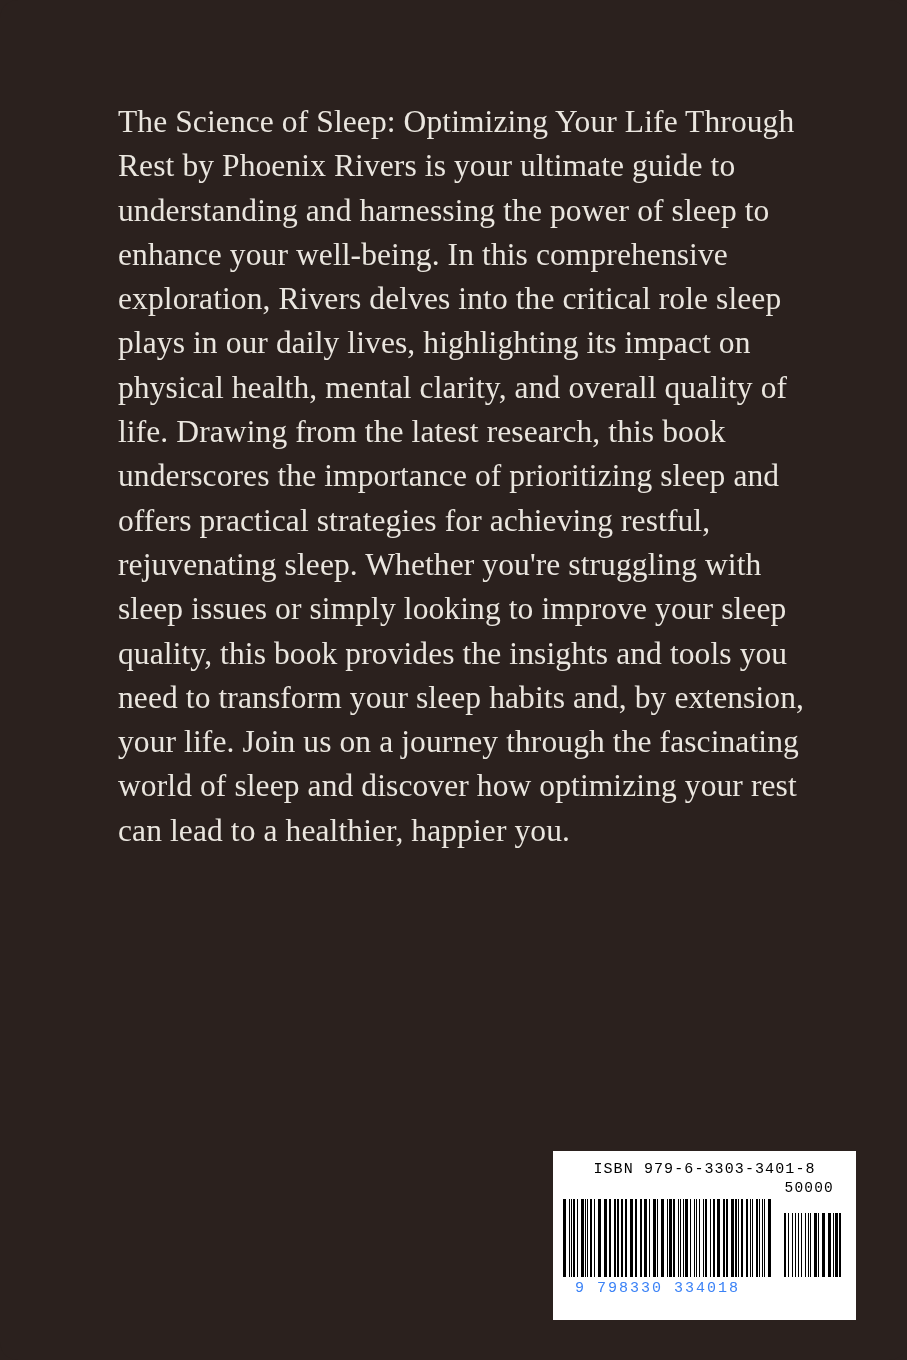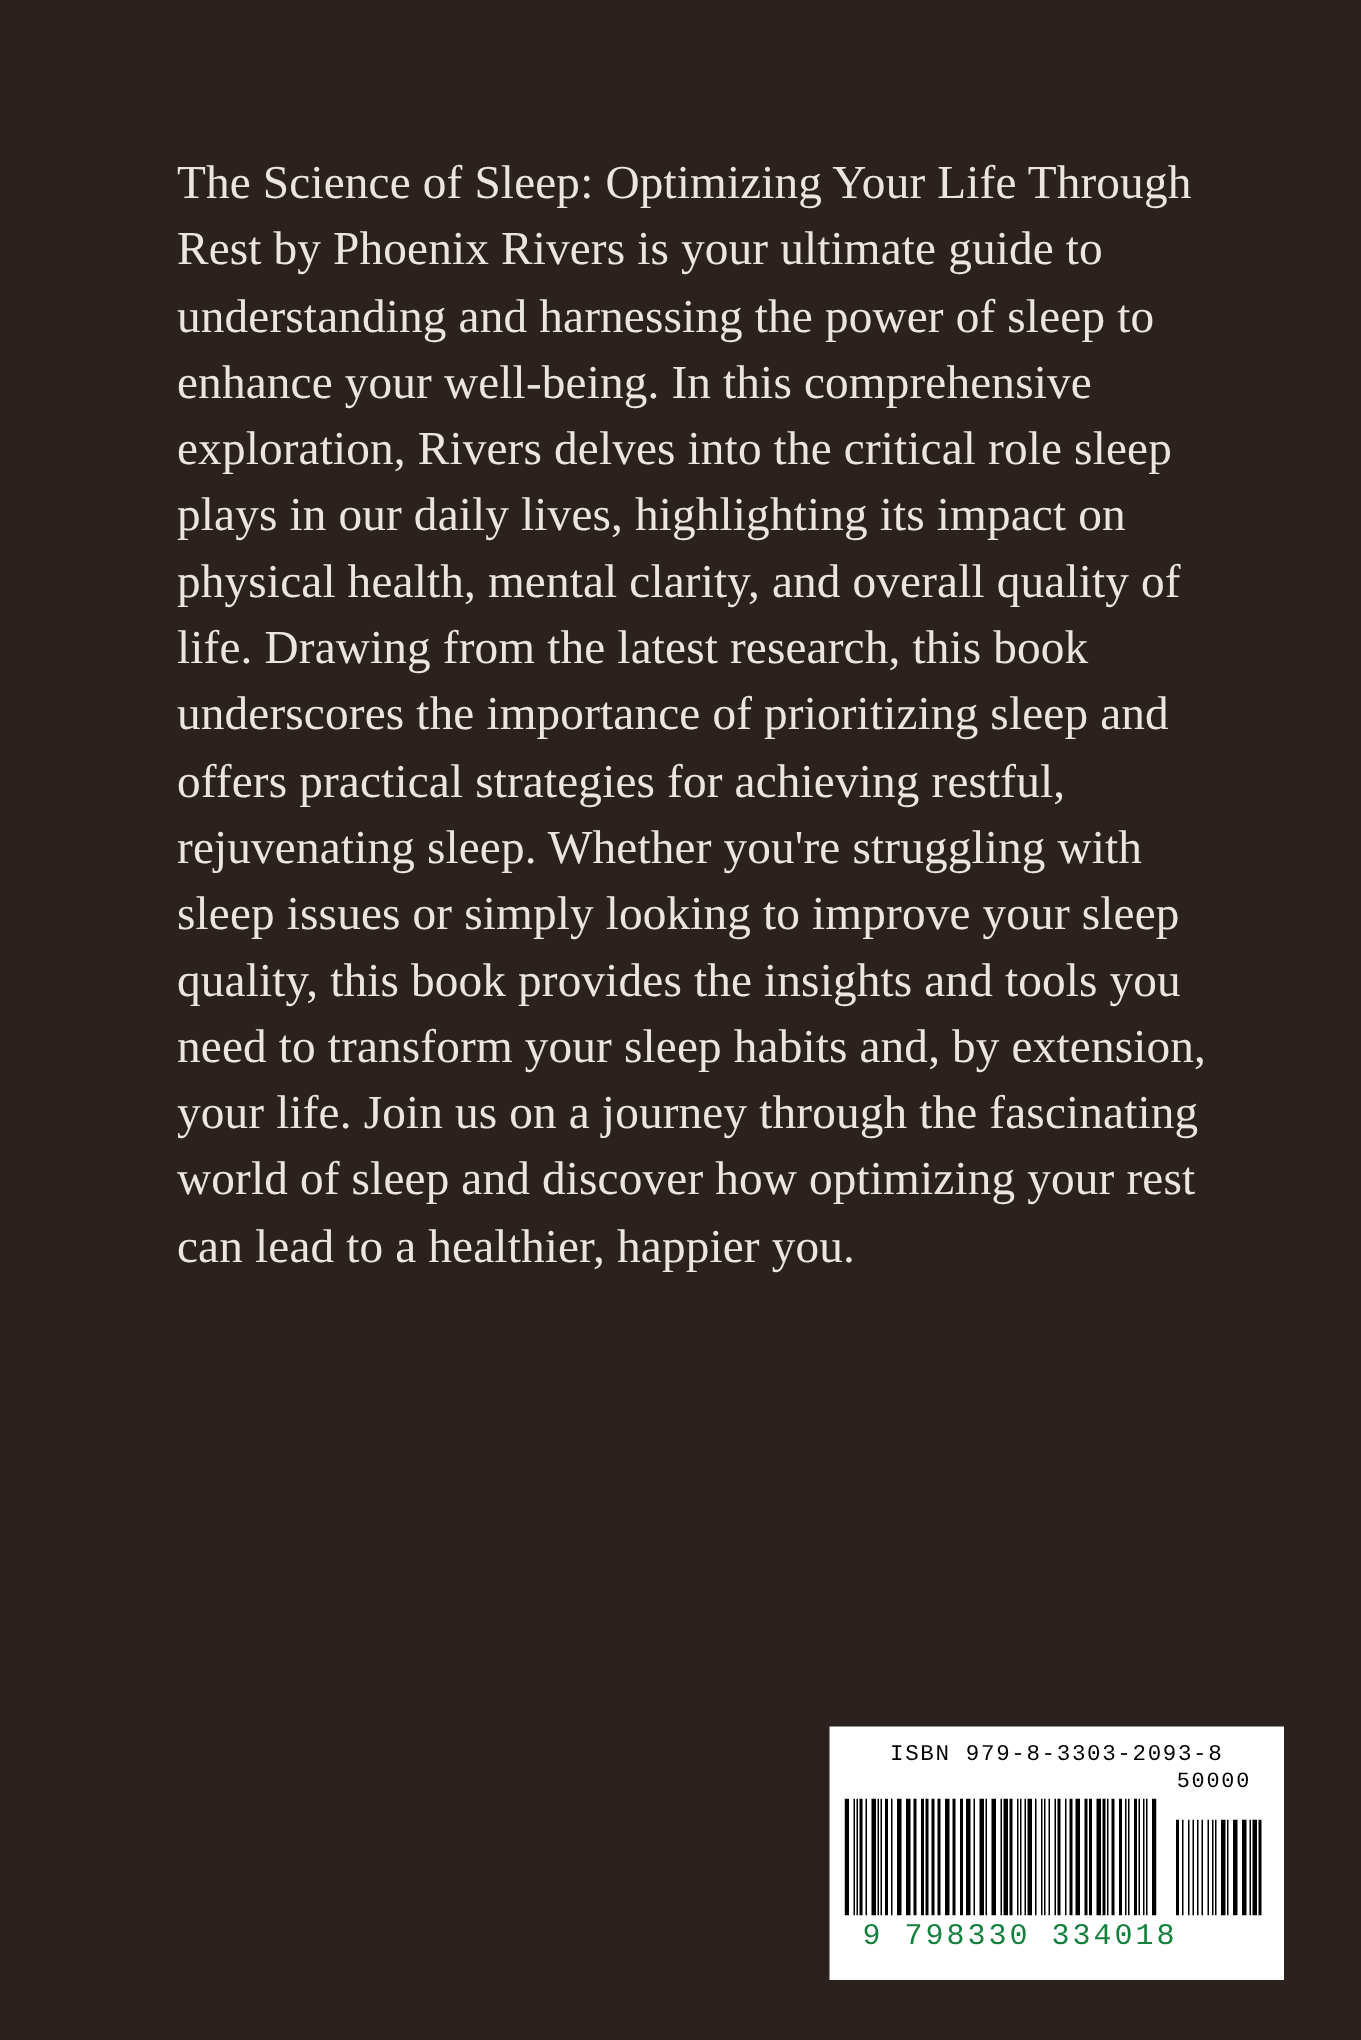--- a/index.html
+++ b/index.html
@@ -92,38 +92,38 @@
 
   .bar {
     position: absolute;
     top: 0;
     bottom: 0;
     background: #000;
   }
 
   .digits {
     font-family: "Liberation Mono", "DejaVu Sans Mono", monospace;
-    font-size: 20px;
+    font-size: 15px;
     letter-spacing: 2.0px;
-    color: #15803d;
+    color: #3b82f6;
     margin-top: 3px;
     align-self: flex-start;
     margin-left: 12px;
     white-space: nowrap;
   }
 </style>
 </head>
 <body>
 
 <div class="back-cover">
 
   <div class="blurb">The Science of Sleep: Optimizing Your Life Through Rest by Phoenix Rivers is your ultimate guide to understanding and harnessing the power of sleep to enhance your well-being. In this comprehensive exploration, Rivers delves into the critical role sleep plays in our daily lives, highlighting its impact on physical health, mental clarity, and overall quality of life. Drawing from the latest research, this book underscores the importance of prioritizing sleep and offers practical strategies for achieving restful, rejuvenating sleep. Whether you're struggling with sleep issues or simply looking to improve your sleep quality, this book provides the insights and tools you need to transform your sleep habits and, by extension, your life. Join us on a journey through the fascinating world of sleep and discover how optimizing your rest can lead to a healthier, happier you.</div>
 
   <div class="barcode-block">
-    <div class="isbn-text">ISBN 979-8-3303-2093-8</div>
+    <div class="isbn-text">ISBN 979-6-3303-3401-8</div>
     <div class="price-code">50000</div>
     <div class="bars-row">
       <div class="bars-main" id="bars-main">
           <div class="bar" style="left: 0px; width: 3px; background: rgb(0, 0, 0);"></div>
           <div class="bar" style="left: 6px; width: 1px; background: rgb(0, 0, 0);"></div>
           <div class="bar" style="left: 8px; width: 1px; background: rgb(0, 0, 0);"></div>
           <div class="bar" style="left: 10px; width: 2px; background: rgb(0, 0, 0);"></div>
           <div class="bar" style="left: 14px; width: 1px; background: rgb(0, 0, 0);"></div>
           <div class="bar" style="left: 18px; width: 3px; background: rgb(0, 0, 0);"></div>
           <div class="bar" style="left: 22px; width: 1px; background: rgb(0, 0, 0);"></div>

